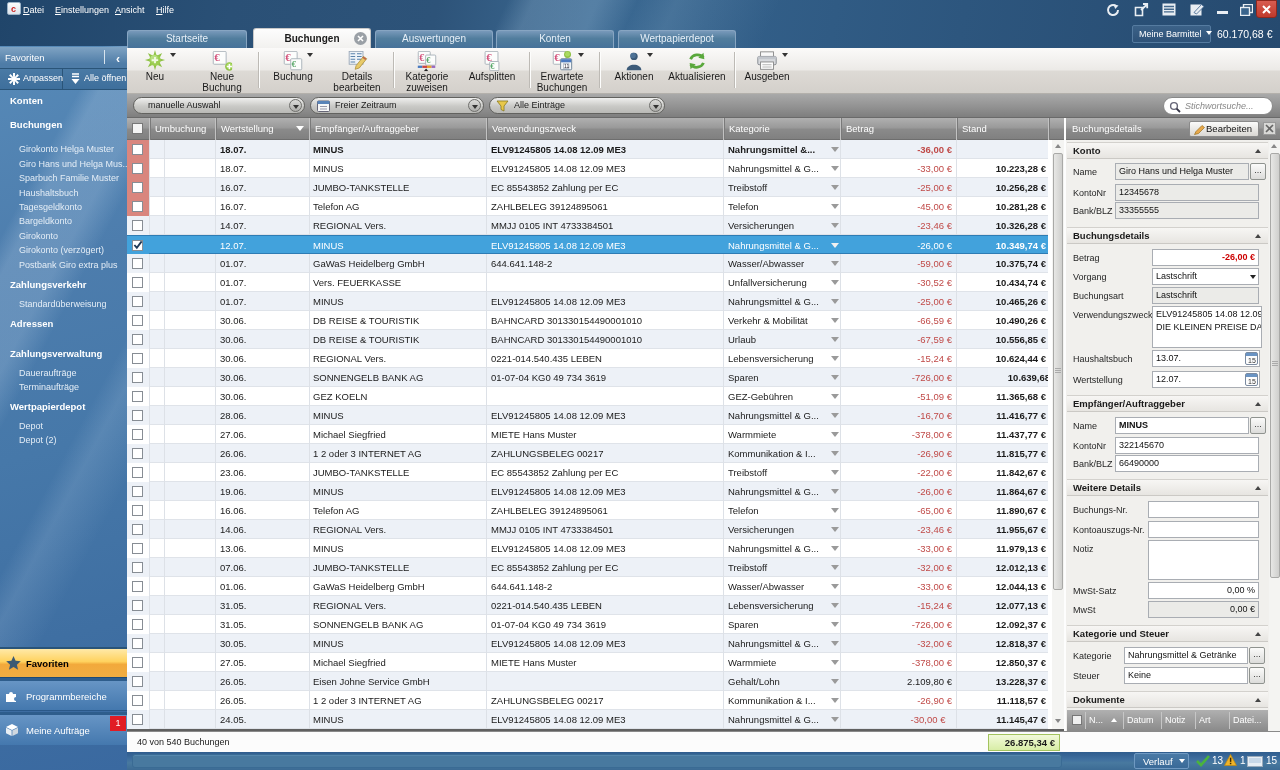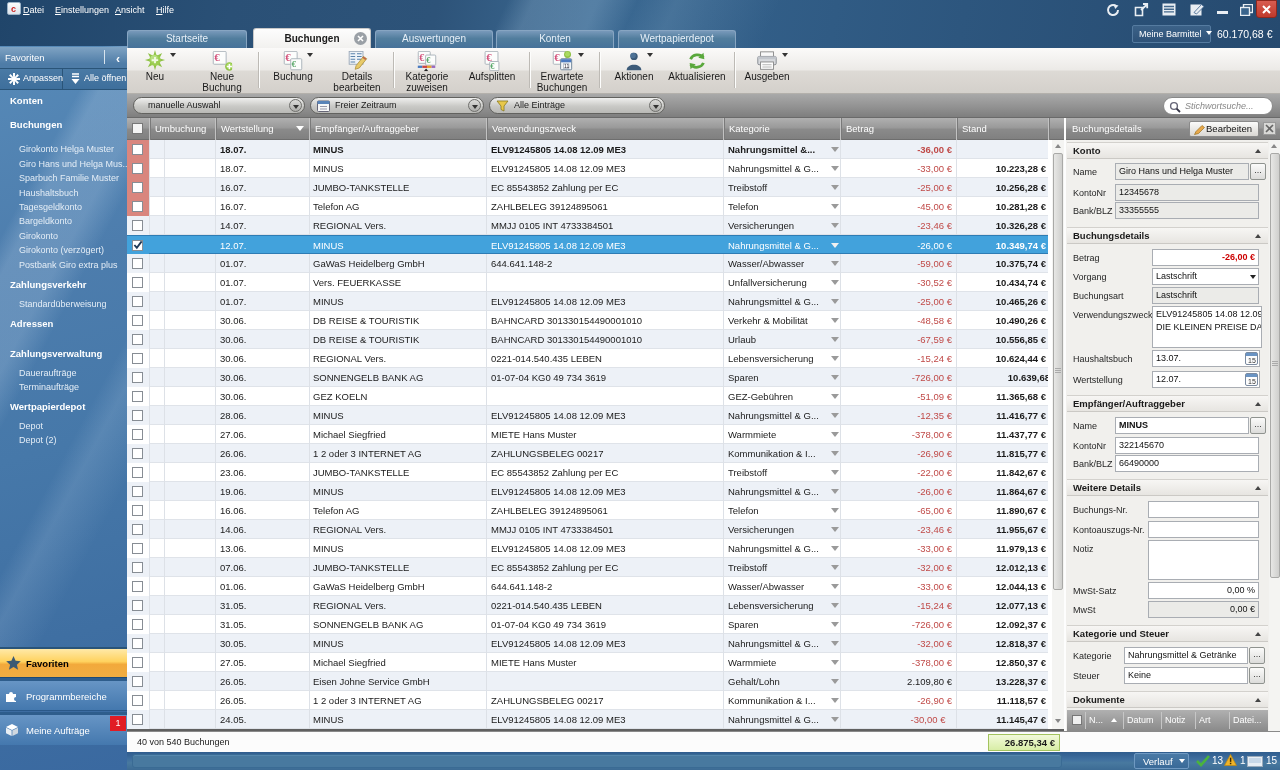--- a/index.html
+++ b/index.html
@@ -498,21 +498,21 @@
 <div class="vline" style="left:182px;background:#dde1e7;"></div>
 <div class="vline" style="left:359px;background:#dde1e7;"></div>
 <div class="vline" style="left:596px;background:#dde1e7;"></div>
 <div class="vline" style="left:713px;background:#dde1e7;"></div>
 <div class="vline" style="left:829px;background:#dde1e7;"></div>
 <div class="cell nw" style="left:93px;width:85px;">30.06.</div>
 <div class="cell nw" style="left:186px;width:170px;">DB REISE &amp; TOURISTIK</div>
 <div class="cell nw" style="left:364px;width:230px;">BAHNCARD 301330154490001010</div>
 <div class="cell nw" style="left:601px;width:100px;">Verkehr &amp; Mobilität</div>
 <span class="katarr" style="left:704px;"></span>
-<div class="cell nw" style="left:713px;width:112px;text-align:right;color:#c04a48;">-48,58 €</div>
+<div class="cell nw" style="left:713px;width:112px;text-align:right;color:#c04a48;">-66,59 €</div>
 <div class="cell nw" style="left:829px;width:90px;text-align:right;font-weight:bold;">10.490,26 €</div>
 </div>
 <div class="row" style="top:330px;background:#edf1f7;color:#1a1a1a;border-bottom:1px solid #dfe3e9;">
 <div class="cell" style="left:0;width:22px;background:#edf1f7;">
       <span class="cbx"></span>
 </div>
 <div class="vline" style="left:22px;background:#dde1e7;"></div>
 <div class="vline" style="left:37px;background:#dde1e7;"></div>
 <div class="vline" style="left:88px;background:#dde1e7;"></div>
 <div class="vline" style="left:182px;background:#dde1e7;"></div>
@@ -597,21 +597,21 @@
 <div class="vline" style="left:182px;background:#dde1e7;"></div>
 <div class="vline" style="left:359px;background:#dde1e7;"></div>
 <div class="vline" style="left:596px;background:#dde1e7;"></div>
 <div class="vline" style="left:713px;background:#dde1e7;"></div>
 <div class="vline" style="left:829px;background:#dde1e7;"></div>
 <div class="cell nw" style="left:93px;width:85px;">28.06.</div>
 <div class="cell nw" style="left:186px;width:170px;">MINUS</div>
 <div class="cell nw" style="left:364px;width:230px;">ELV91245805 14.08 12.09 ME3</div>
 <div class="cell nw" style="left:601px;width:100px;">Nahrungsmittel &amp; G...</div>
 <span class="katarr" style="left:704px;"></span>
-<div class="cell nw" style="left:713px;width:112px;text-align:right;color:#c04a48;">-12,35 €</div>
+<div class="cell nw" style="left:713px;width:112px;text-align:right;color:#c04a48;">-16,70 €</div>
 <div class="cell nw" style="left:829px;width:90px;text-align:right;font-weight:bold;">11.416,77 €</div>
 </div>
 <div class="row" style="top:425px;background:#ffffff;color:#1a1a1a;border-bottom:1px solid #dfe3e9;">
 <div class="cell" style="left:0;width:22px;background:#ffffff;">
       <span class="cbx"></span>
 </div>
 <div class="vline" style="left:22px;background:#dde1e7;"></div>
 <div class="vline" style="left:37px;background:#dde1e7;"></div>
 <div class="vline" style="left:88px;background:#dde1e7;"></div>
 <div class="vline" style="left:182px;background:#dde1e7;"></div>

